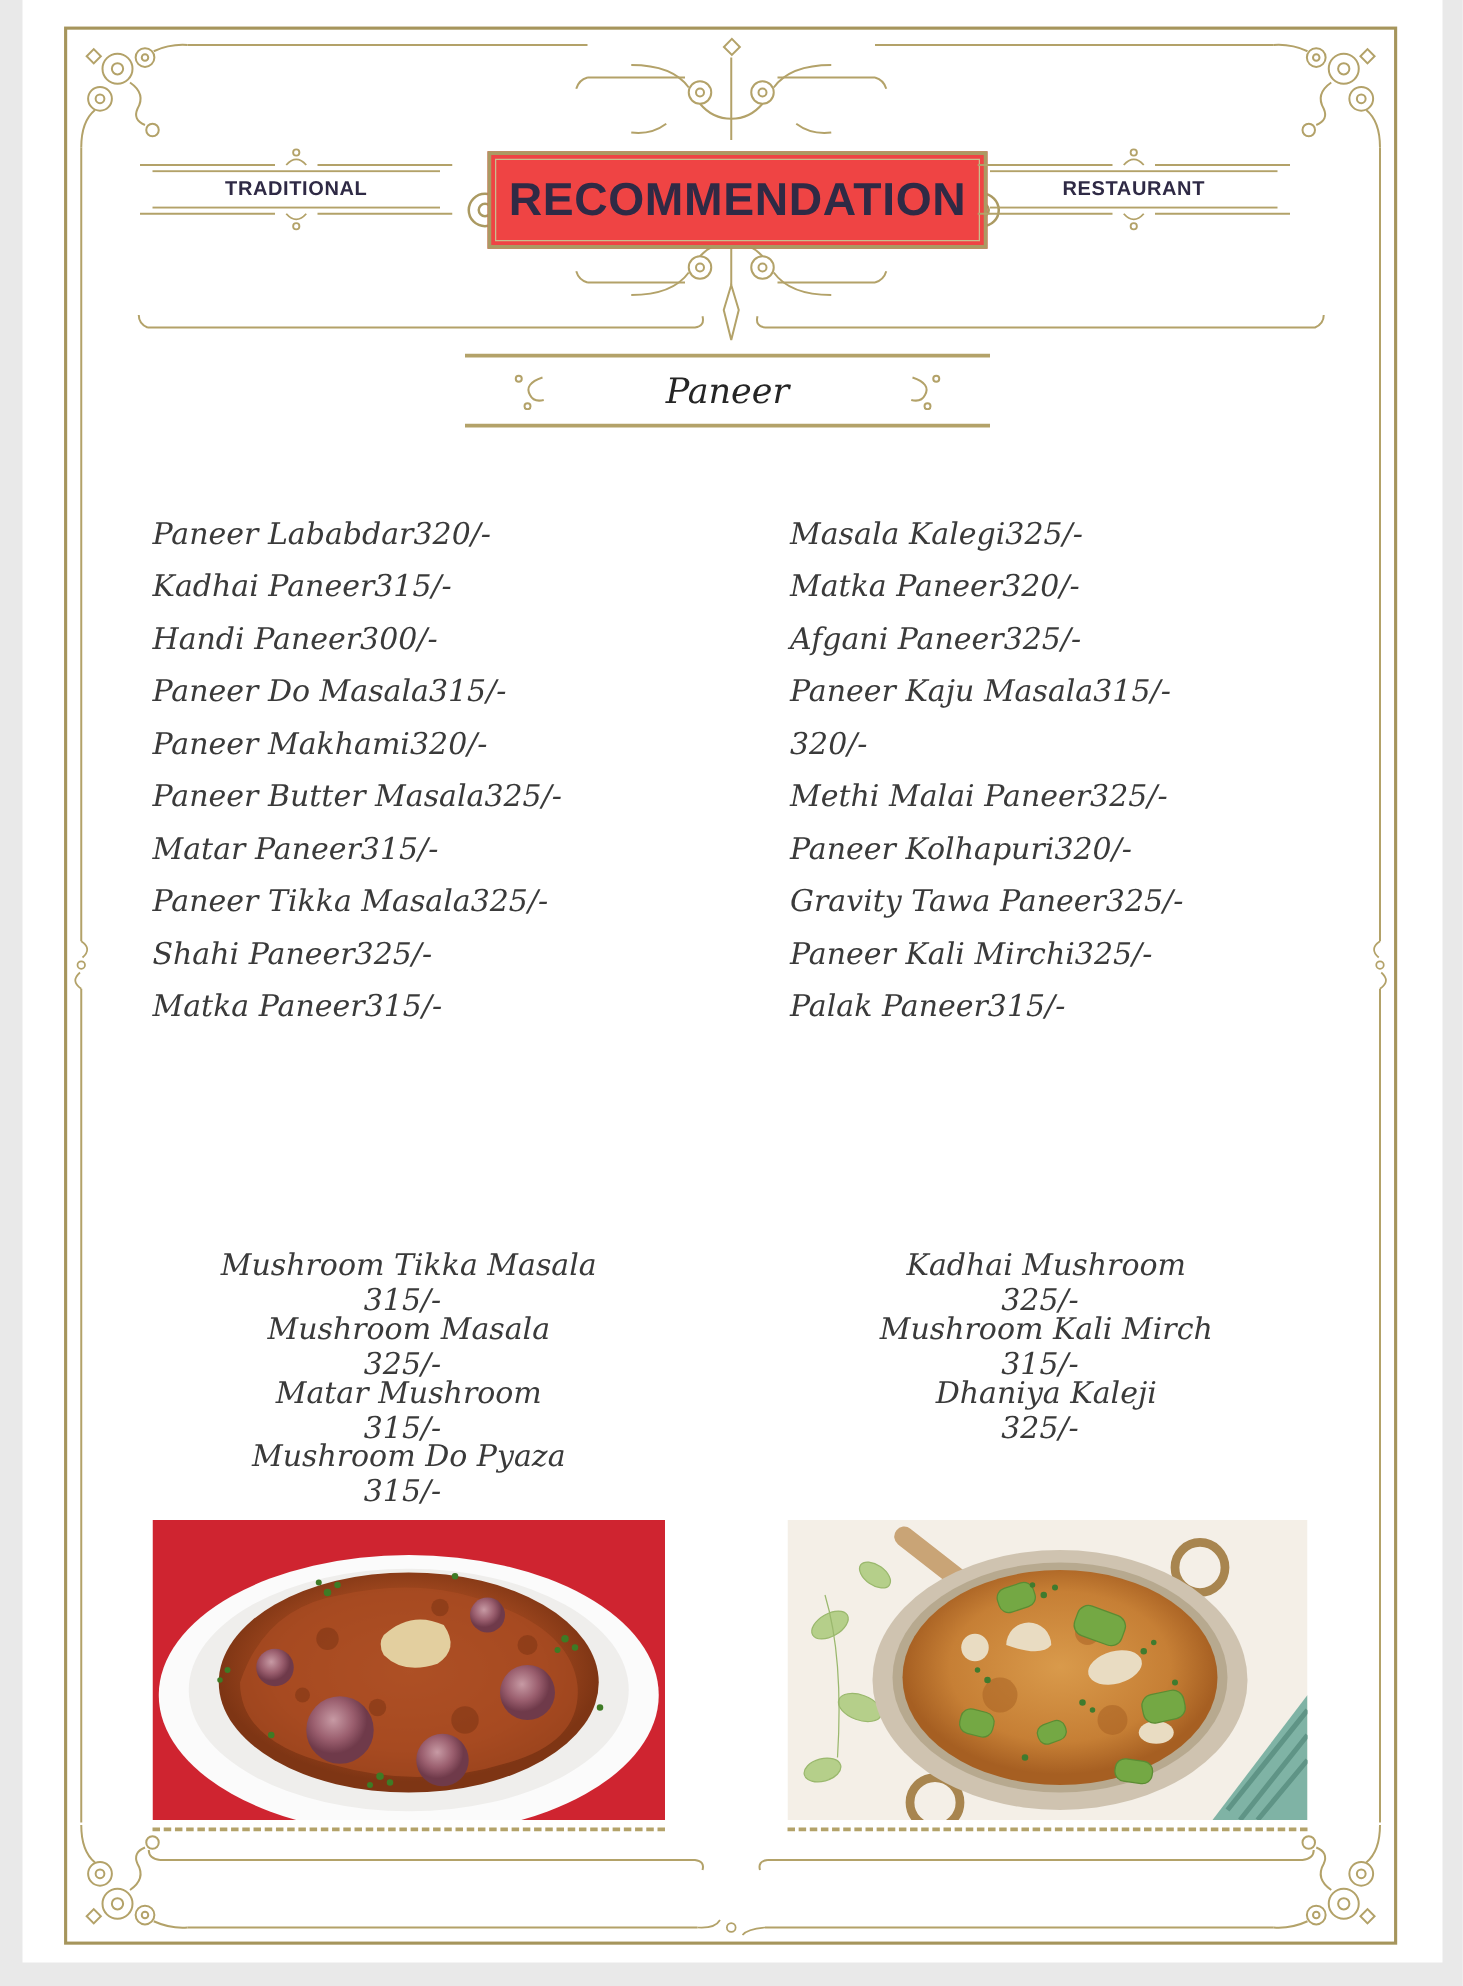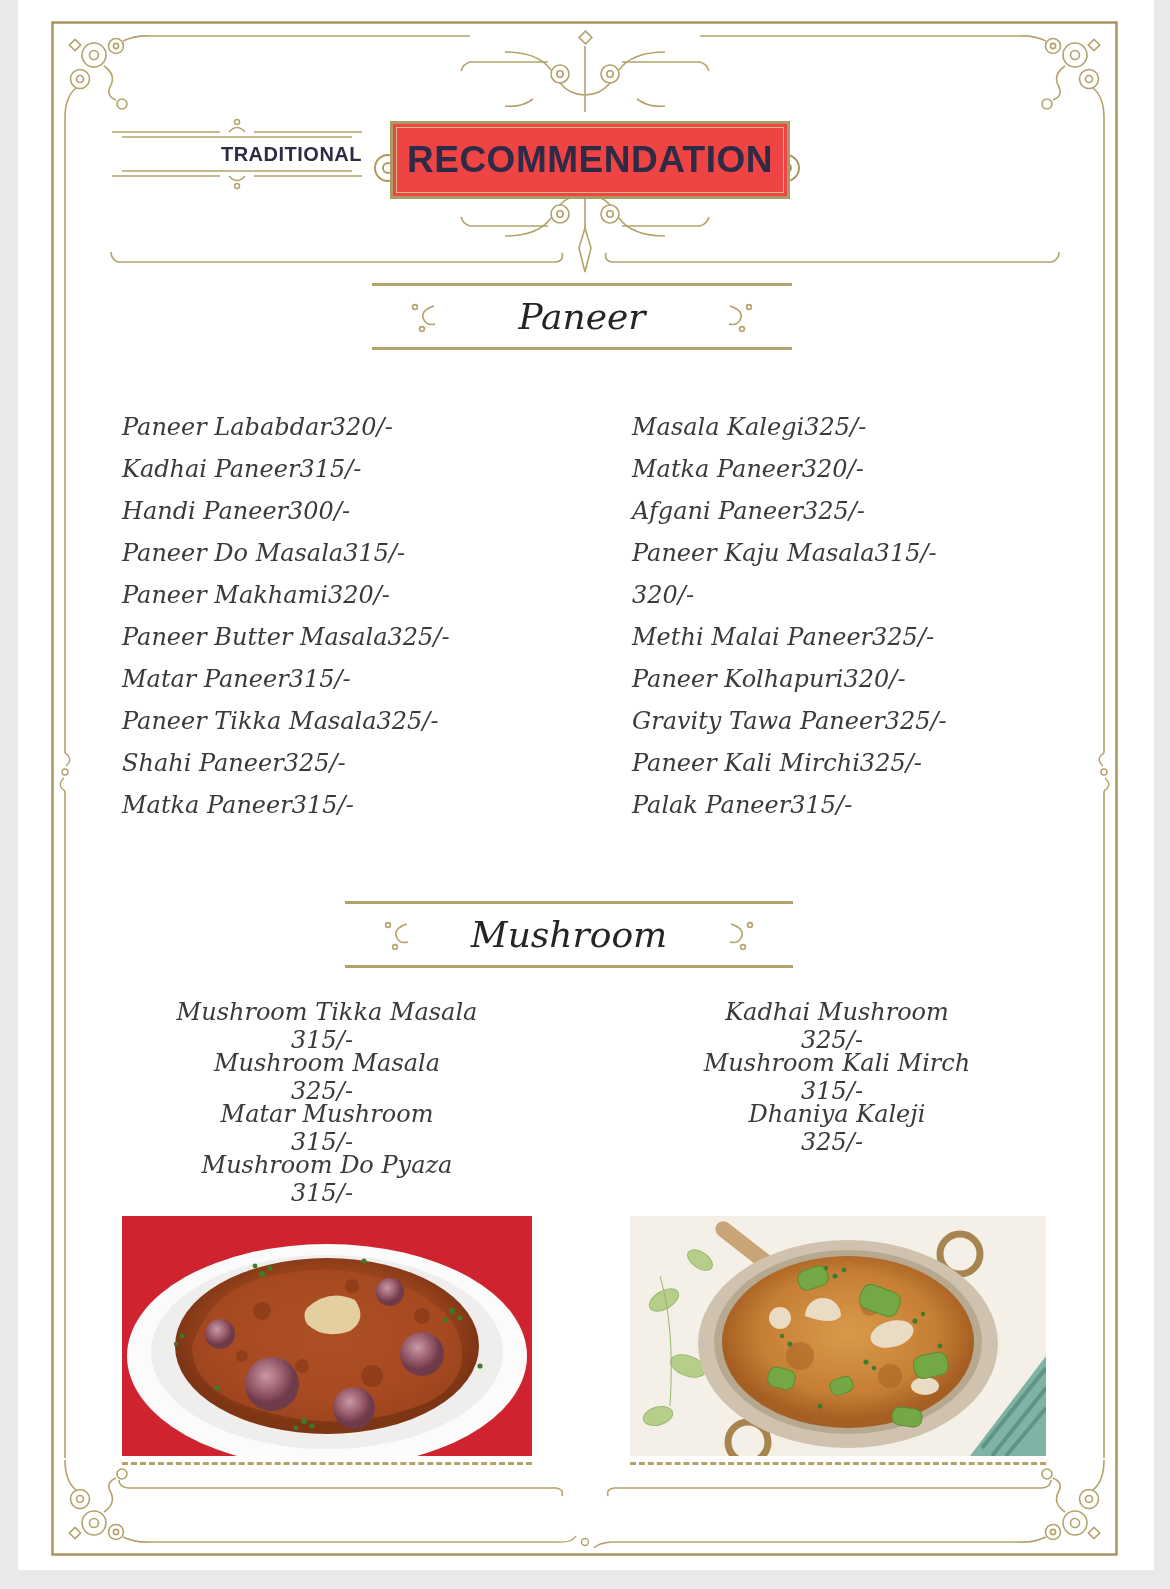--- a/index.html
+++ b/index.html
@@ -3,37 +3,37 @@
 <meta charset="utf-8">
 <style>
   html,body{margin:0;padding:0;background:#e9e9e9;}
   .canvas{position:relative;width:1170px;height:1589px;background:#e9e9e9;overflow:hidden;
           font-family:"Liberation Sans",sans-serif;}
   .sheet{position:absolute;left:18px;top:0;width:1136px;height:1570px;background:#ffffff;}
   svg.frame{position:absolute;left:0;top:0;}
 
   
   .badge{position:absolute;text-align:center;color:#2f2a45;}
-  .badge .lbl{display:block;font-size:20px;font-weight:bold;letter-spacing:.5px;padding:5px 0 4px;text-align:right;}
+  .badge .lbl{display:block;font-size:16px;font-weight:bold;letter-spacing:.5px;padding:5px 0 4px;}
   .badge svg{display:block;margin:0 auto;}
   .badge svg.flip{transform:scaleY(-1);}
   .badge-left{left:112px;top:118px;width:250px;}
   .badge-right{left:782px;top:118px;width:250px;}
 
   .banner{position:absolute;left:390px;top:121px;width:394px;height:72px;background:#ef4444;
           border:3px solid #ab9a62;display:flex;align-items:center;justify-content:center;}
   .banner::after{content:"";position:absolute;inset:3px;border:1px solid #cbbc8c;pointer-events:none;}
   .banner .title{font-size:37px;font-weight:bold;letter-spacing:.5px;color:#2f2a45;}
 
   
   .menu-section{position:absolute;}
   .sec-rule{height:0;border-top:3px solid #b3a269;}
   .sec-titlebar{display:flex;align-items:center;justify-content:space-between;padding:10px 38px;}
   .sec-title{margin:0;font-family:"DejaVu Serif",serif;font-style:italic;font-weight:normal;
-             font-size:36px;color:#252525;}
+             font-size:28px;color:#252525;}
   .sec-paneer{left:372px;top:283px;width:420px;}
   .sec-mushroom{left:345px;top:901px;width:448px;}
 
   .menu-grid{position:absolute;left:122px;width:920px;display:flex;}
   .menu-col{width:410px;}
   .menu-col + .menu-col{margin-left:100px;width:410px;}
   .menu-row{display:flex;justify-content:flex-start;align-items:center;}
   .paneer-grid{top:406px;}
   .paneer-grid .menu-row{height:42px;}
   .mushroom-grid{top:998px;}
@@ -147,20 +147,37 @@
           <path d="M117,14 q8,-9 16,0"></path>
         <path d="M0,14 H108 M142,14 H250 M10,19 H240"></path>
       </g>
     </svg>
   </div>
 
   <div class="banner">
     <span class="title">RECOMMENDATION</span>
   </div>
 
+  <div class="badge badge-right">
+    <svg width="250" height="20" viewBox="0 0 250 20">
+      <g fill="none" stroke="#b3a269" stroke-width="1.5">
+        <circle cx="125" cy="4" r="2.5"></circle>
+          <path d="M117,14 q8,-9 16,0"></path>
+        <path d="M0,14 H108 M142,14 H250 M10,19 H240"></path>
+      </g>
+    </svg>
+    <span class="lbl">RESTAURANT</span>
+    <svg class="flip" width="250" height="20" viewBox="0 0 250 20">
+      <g fill="none" stroke="#b3a269" stroke-width="1.5">
+        <circle cx="125" cy="4" r="2.5"></circle>
+          <path d="M117,14 q8,-9 16,0"></path>
+        <path d="M0,14 H108 M142,14 H250 M10,19 H240"></path>
+      </g>
+    </svg>
+  </div>
 
   <section class="menu-section sec-paneer">
     <div class="sec-rule"></div>
     <div class="sec-titlebar">
       <svg width="28" height="30" viewBox="0 0 28 30">
         <g fill="none" stroke="#b3a269" stroke-width="1.6">
           <circle cx="5" cy="5" r="2.4"></circle>
             <path d="M24,4 Q9,9 14,18 Q17,24 25,22"></path>
             <circle cx="12" cy="27" r="2.4"></circle>
         </g>
@@ -256,41 +273,20 @@
           <span class="dish">Paneer Kali Mirchi</span>
           <span class="price">325/-</span>
         </div>
         <div class="menu-row">
           <span class="dish">Palak Paneer</span>
           <span class="price">315/-</span>
         </div>
       </div>
   </div>
 
-  <section class="menu-section sec-mushroom">
-    <div class="sec-rule"></div>
-    <div class="sec-titlebar">
-      <svg width="28" height="30" viewBox="0 0 28 30">
-        <g fill="none" stroke="#b3a269" stroke-width="1.6">
-          <circle cx="5" cy="5" r="2.4"></circle>
-            <path d="M24,4 Q9,9 14,18 Q17,24 25,22"></path>
-            <circle cx="12" cy="27" r="2.4"></circle>
-        </g>
-      </svg>
-      <h2 class="sec-title">Mushroom</h2>
-      <svg width="28" height="30" viewBox="0 0 28 30" style="transform:scaleX(-1)">
-        <g fill="none" stroke="#b3a269" stroke-width="1.6">
-          <circle cx="5" cy="5" r="2.4"></circle>
-            <path d="M24,4 Q9,9 14,18 Q17,24 25,22"></path>
-            <circle cx="12" cy="27" r="2.4"></circle>
-        </g>
-      </svg>
-    </div>
-    <div class="sec-rule"></div>
-  </section>
 
   <div class="menu-grid mushroom-grid">
     <div class="menu-col">
         <div class="menu-row">
           <span class="dish">Mushroom Tikka Masala</span>
           <span class="price">315/-</span>
         </div>
         <div class="menu-row">
           <span class="dish">Mushroom Masala</span>
           <span class="price">325/-</span>

